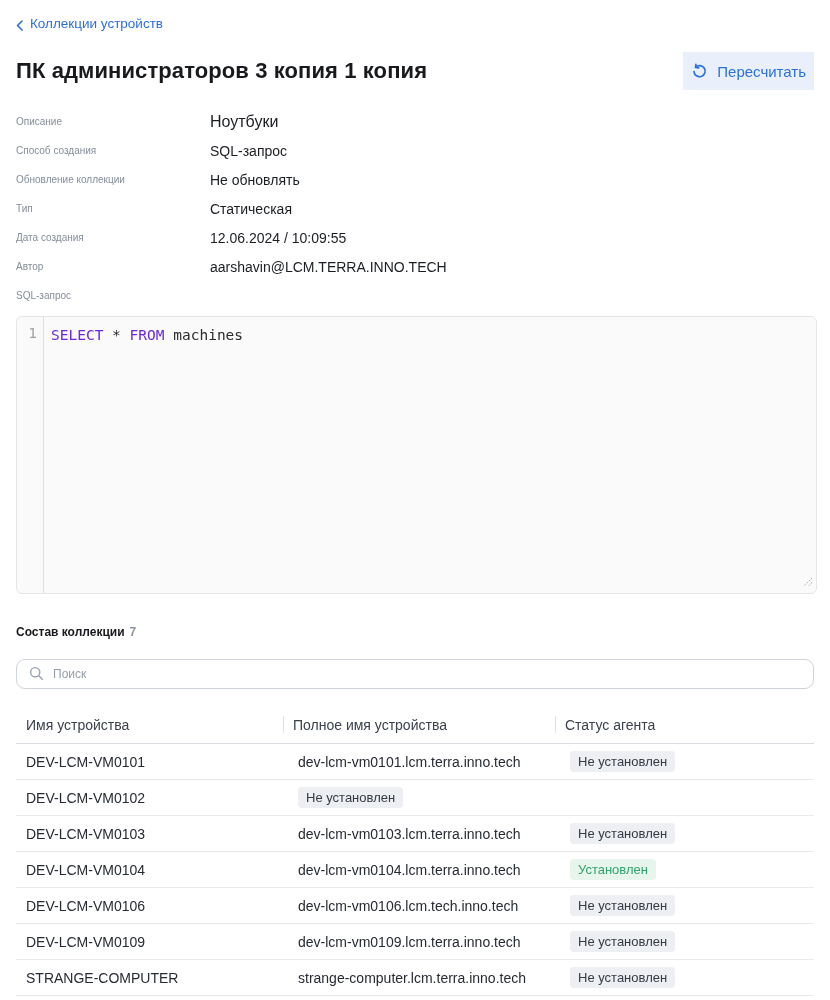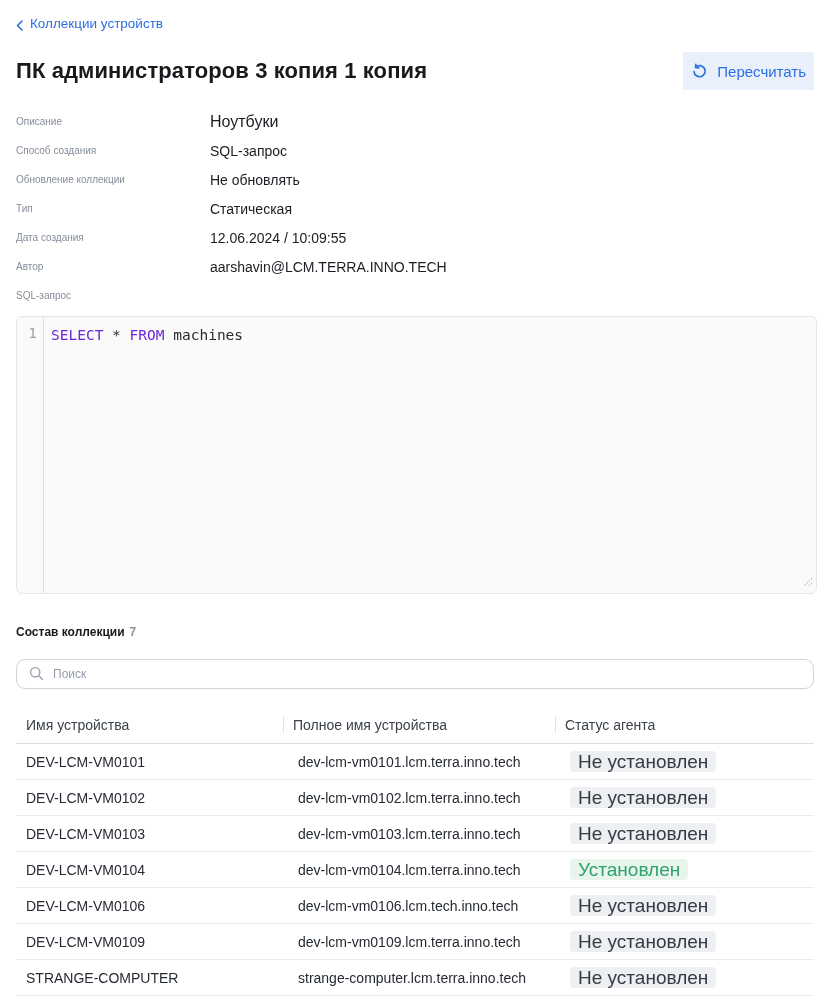--- a/index.html
+++ b/index.html
@@ -183,21 +183,21 @@
   .td {
     font-size: 14px;
     color: #262b33;
     padding-left: 10px;
     white-space: nowrap;
     overflow: hidden;
   }
   .td.c2, .td.c3 { padding-left: 15px; }
   .badge {
     display: inline-block;
-    font-size: 19px;
+    font-size: 13px;
     line-height: 21px;
     padding: 0 8px;
     border-radius: 4px;
   }
   .badge.not-installed { background: #edeff2; color: #343b45; }
   .badge.installed    { background: #e7f5ec; color: #2fa36b; }
 </style>
 </head>
 <body>
 
@@ -288,21 +288,20 @@
     </div>
     <div class="trow">
         <div class="td c1">DEV-LCM-VM0101</div>
         <div class="td c2">dev-lcm-vm0101.lcm.terra.inno.tech</div>
         <div class="td c3">
           <span class="badge not-installed">Не установлен</span>
         </div>
       </div>
       <div class="trow">
         <div class="td c1">DEV-LCM-VM0102</div>
-        <div class="td c2">dev-lcm-vm0102.lcm.terra.inno.tech</div>
         <div class="td c3">
           <span class="badge not-installed">Не установлен</span>
         </div>
       </div>
       <div class="trow">
         <div class="td c1">DEV-LCM-VM0103</div>
         <div class="td c2">dev-lcm-vm0103.lcm.terra.inno.tech</div>
         <div class="td c3">
           <span class="badge not-installed">Не установлен</span>
         </div>

